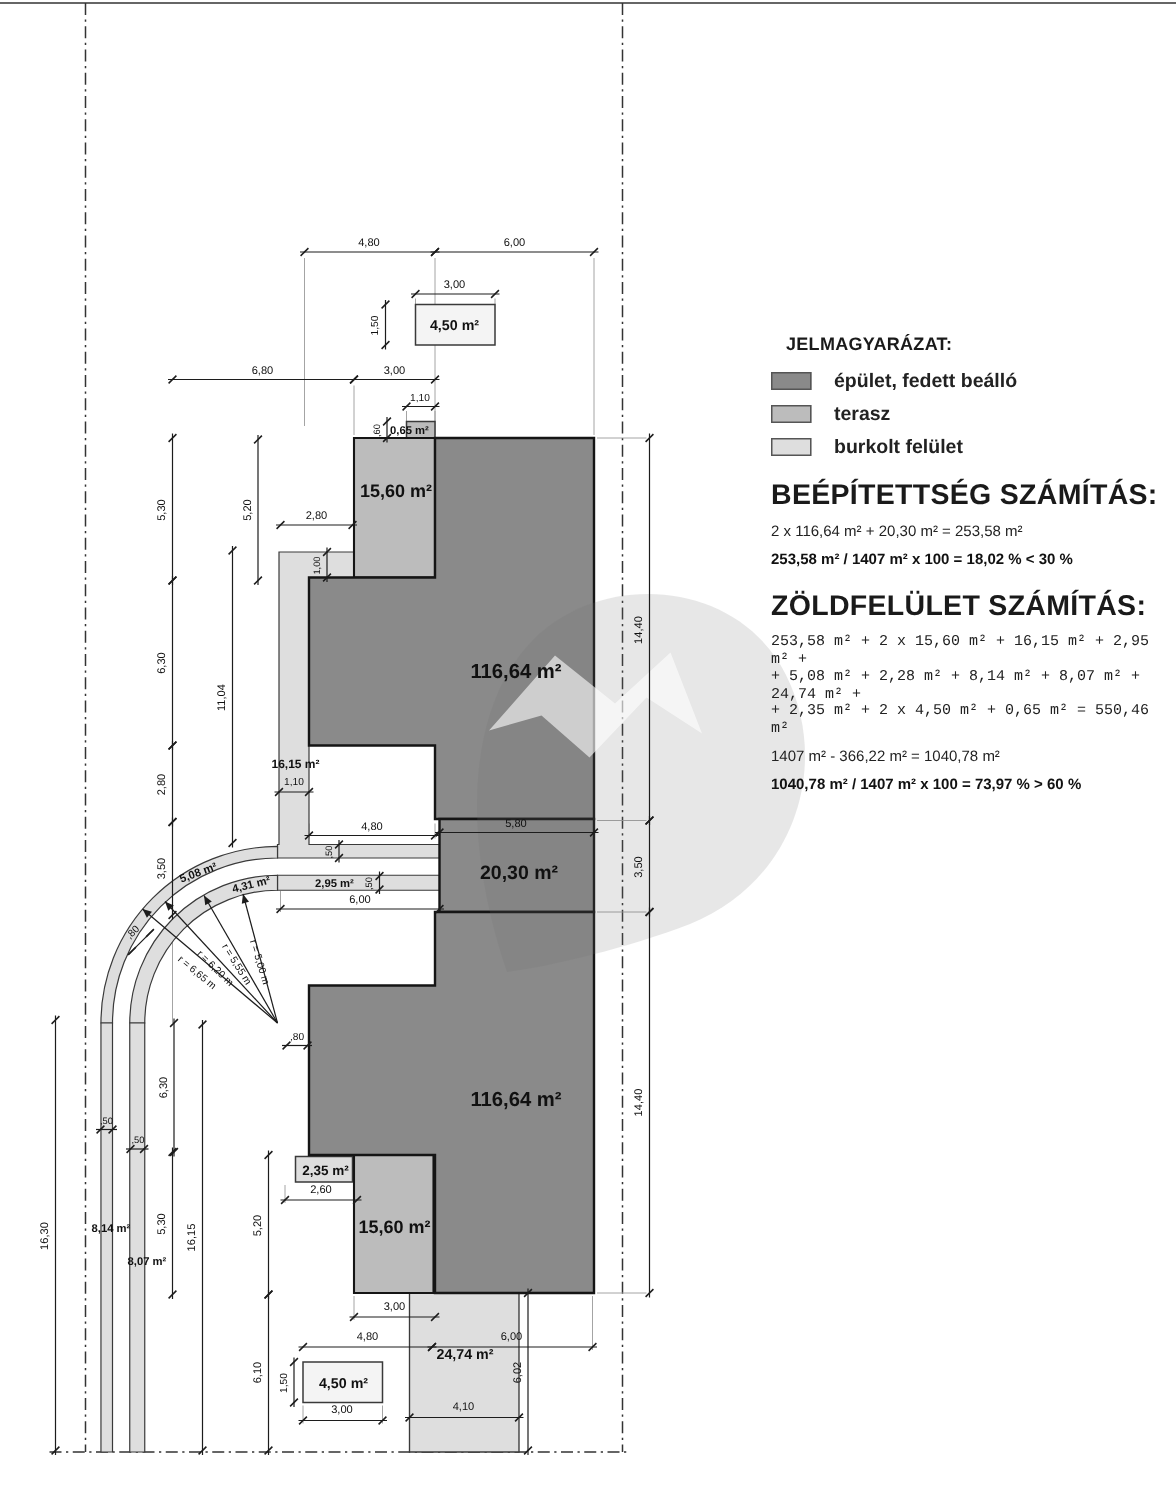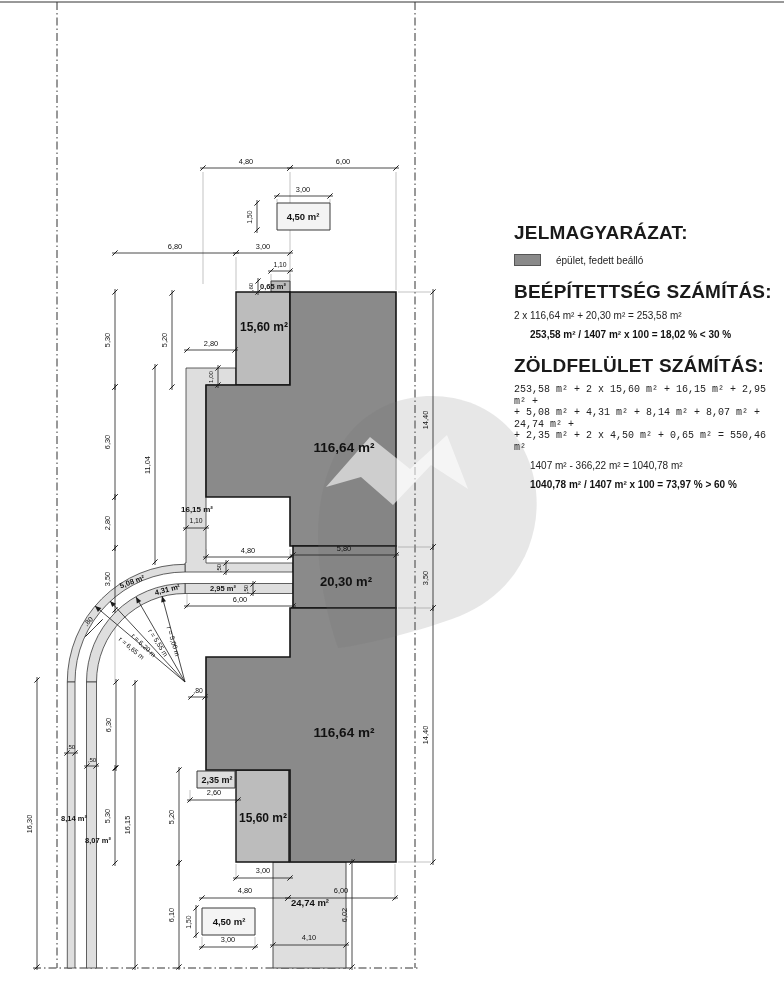--- a/index.html
+++ b/index.html
@@ -1,28 +1,28 @@
 <!DOCTYPE html>
 <html><head>
 <meta charset="utf-8">
 <style>
   html,body{margin:0;padding:0;background:#fff;}
   #page{position:relative;width:784px;height:1000px;background:#fff;overflow:hidden;
         font-family:"Liberation Sans", sans-serif;}
   #plan{position:absolute;left:0;top:0;}
   .panel{position:absolute;left:514px;top:222px;width:268px;color:#1a1a1a;}
-  .panel h2{font-size:19px;font-weight:bold;margin:0 0 10px 0;letter-spacing:.2px;}
+  .panel h2{font-size:12px;font-weight:bold;margin:0 0 10px 10px;letter-spacing:.2px;}
   .panel h3{font-size:19px;font-weight:bold;margin:15px 0 7px 0;letter-spacing:.2px;}
   .lgrow{display:flex;align-items:center;margin-bottom:7px;}
   .swatch{width:25px;height:10px;border:1px solid #555;margin-right:15px;flex:0 0 auto;}
   .calc-line{font-size:10px;line-height:11.5px;margin:0 0 3px 0;color:#222;}
   .calc-line.bold{font-weight:bold;color:#111;}
   .calc-line.tight{margin:0;font-family:Liberation Mono, monospace;}
-  .calc-line.gap{margin-top:7px;margin-left:16px;}
-  .lglabel{font-size:10px;color:#222;}
+  .calc-line.gap{margin-top:7px;}
+  .lglabel{font-size:13px;color:#222;font-weight:bold;}
 </style>
 </head>
 <body>
 
 <div id="page">
   <svg id="plan" width="784" height="1000" viewBox="0 0 784 1000">
       <g>
         <line x1="0" y1="2" x2="784" y2="2" stroke="#333333" stroke-width="1"></line>
       </g>
       <g>
@@ -440,25 +440,33 @@
         <text x="98" y="843" font-size="7.5" fill="#111" text-anchor="middle" font-family="&quot;Liberation Sans&quot;, sans-serif" font-weight="bold">8,07 m²</text>
       </g>
     </svg>
 
   <div class="panel">
     <h2>JELMAGYARÁZAT:</h2>
     <div class="lgrow">
       <span class="swatch" style="background: rgb(138, 138, 138);"></span>
       <span class="lglabel">épület, fedett beálló</span>
     </div>
+    <div class="lgrow">
+      <span class="swatch" style="background: rgb(188, 188, 188);"></span>
+      <span class="lglabel">terasz</span>
+    </div>
+    <div class="lgrow">
+      <span class="swatch" style="background: rgb(222, 222, 222);"></span>
+      <span class="lglabel">burkolt felület</span>
+    </div>
 
     <h3>BEÉPÍTETTSÉG SZÁMÍTÁS:</h3>
     <p class="calc-line">2 x 116,64 m² + 20,30 m² = 253,58 m²</p>
     <p class="calc-line bold gap">253,58 m² / 1407 m² x 100 = 18,02 % &lt; 30 %</p>
 
     <h3>ZÖLDFELÜLET SZÁMÍTÁS:</h3>
     <p class="calc-line tight">253,58 m² + 2 x 15,60 m² + 16,15 m² + 2,95 m² +</p>
-    <p class="calc-line tight">+ 5,08 m² + 4,31 m² + 8,14 m² + 8,07 m² + 24,74 m² +</p>
+    <p class="calc-line tight">+ 5,08 m² + 2,28 m² + 8,14 m² + 8,07 m² + 24,74 m² +</p>
     <p class="calc-line tight">+ 2,35 m² + 2 x 4,50 m² + 0,65 m² = 550,46 m²</p>
     <p class="calc-line gap">1407 m² - 366,22 m² = 1040,78 m²</p>
     <p class="calc-line bold gap">1040,78 m² / 1407 m² x 100 = 73,97 % &gt; 60 %</p>
   </div>
 </div>
 
 </body></html>

